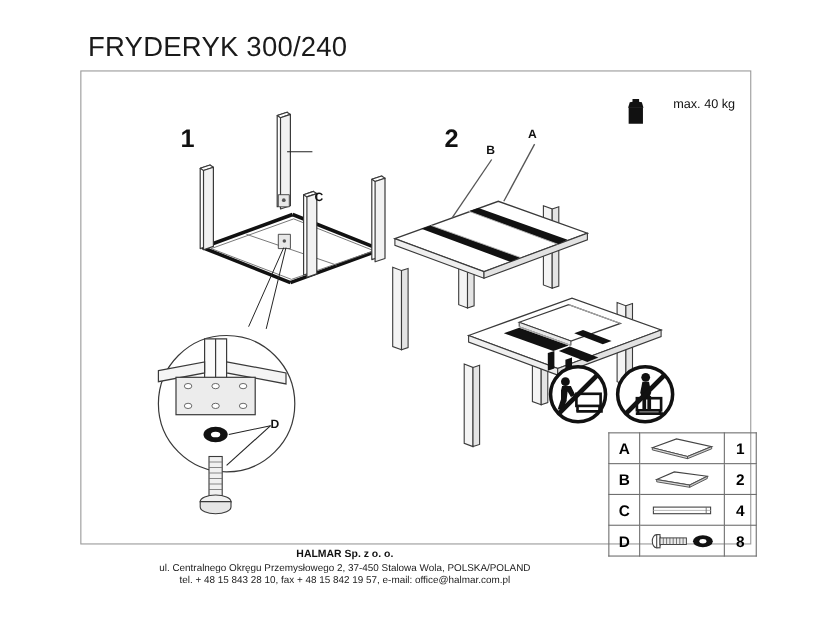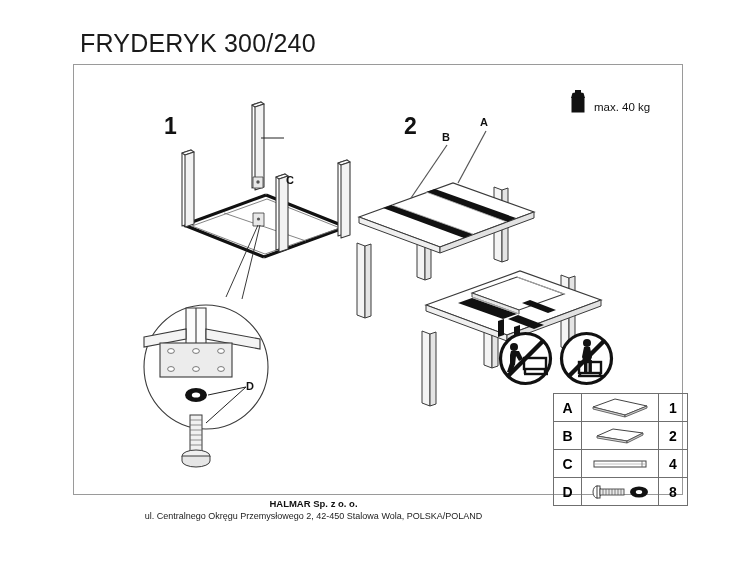--- a/index.html
+++ b/index.html
@@ -71,22 +71,22 @@
   #callout-d { left: 172px; top: 315px; }
   #callout-a { left: 406px; top: 51px; }
   #callout-b { left: 368px; top: 66px; }
 
   
   #weight-note {
     position: absolute;
     left: 495px;
     top: 24px;
     display: flex;
-    align-items: flex-end;
-    gap: 7px;
+    align-items: flex-start;
+    gap: 25px;
   }
   #weight-note .wtxt {
     font-size: 11.5px;
     color: #111;
     white-space: nowrap;
   }
 
   
   #pictograms {
     position: absolute;
@@ -442,14 +442,15 @@
         </td>
         <td class="qty">8</td>
       </tr>
     </tbody>
   </table>
 
 </div>
 
 <div id="footer">
   <div class="company">HALMAR Sp. z o. o.</div>
-  <div class="addr">ul. Centralnego Okręgu Przemysłowego 2, 42-450 Stalowa Wola, POLSKA/POLAND</div>
+  <div class="addr">ul. Centralnego Okręgu Przemysłowego 2, 37-450 Stalowa Wola, POLSKA/POLAND</div>
+  <div class="contact">tel. + 48 15 843 28 10, fax + 48 15 842 19 57, e-mail: office@halmar.com.pl</div>
 </div>
 
 </body></html>

